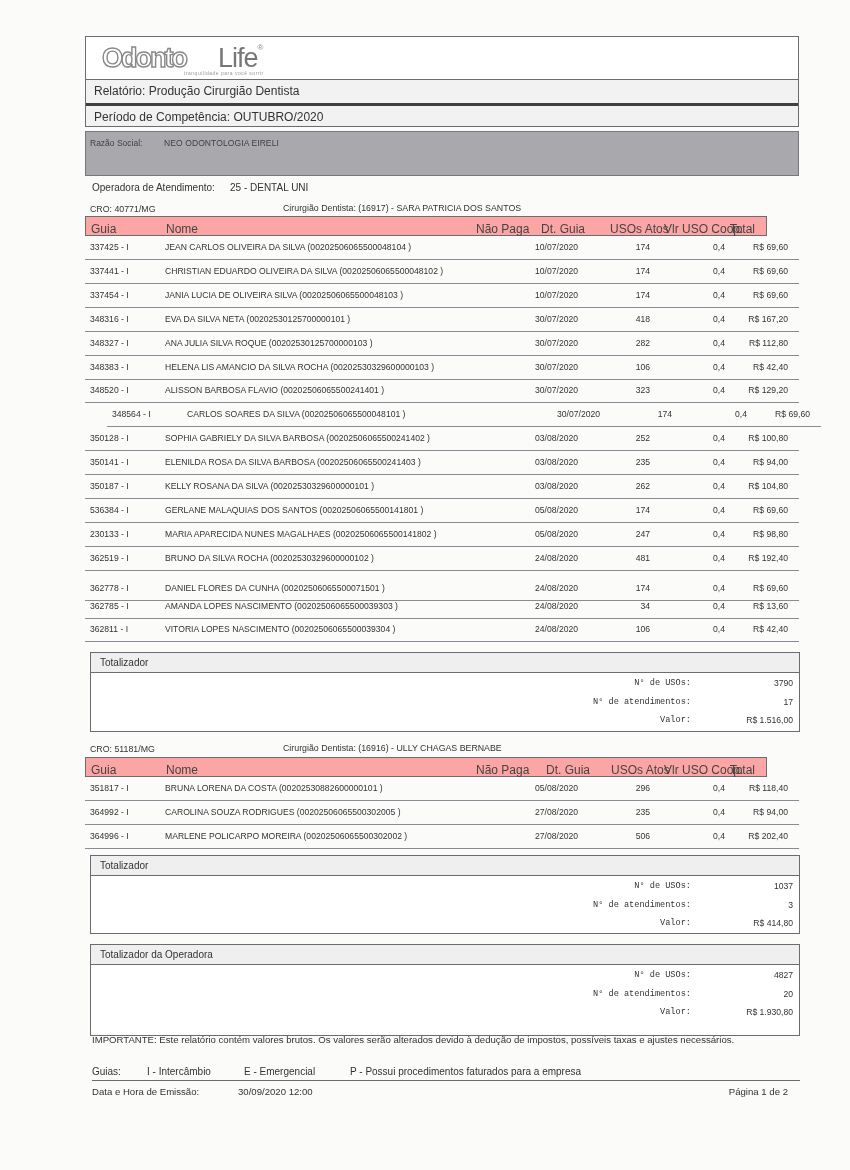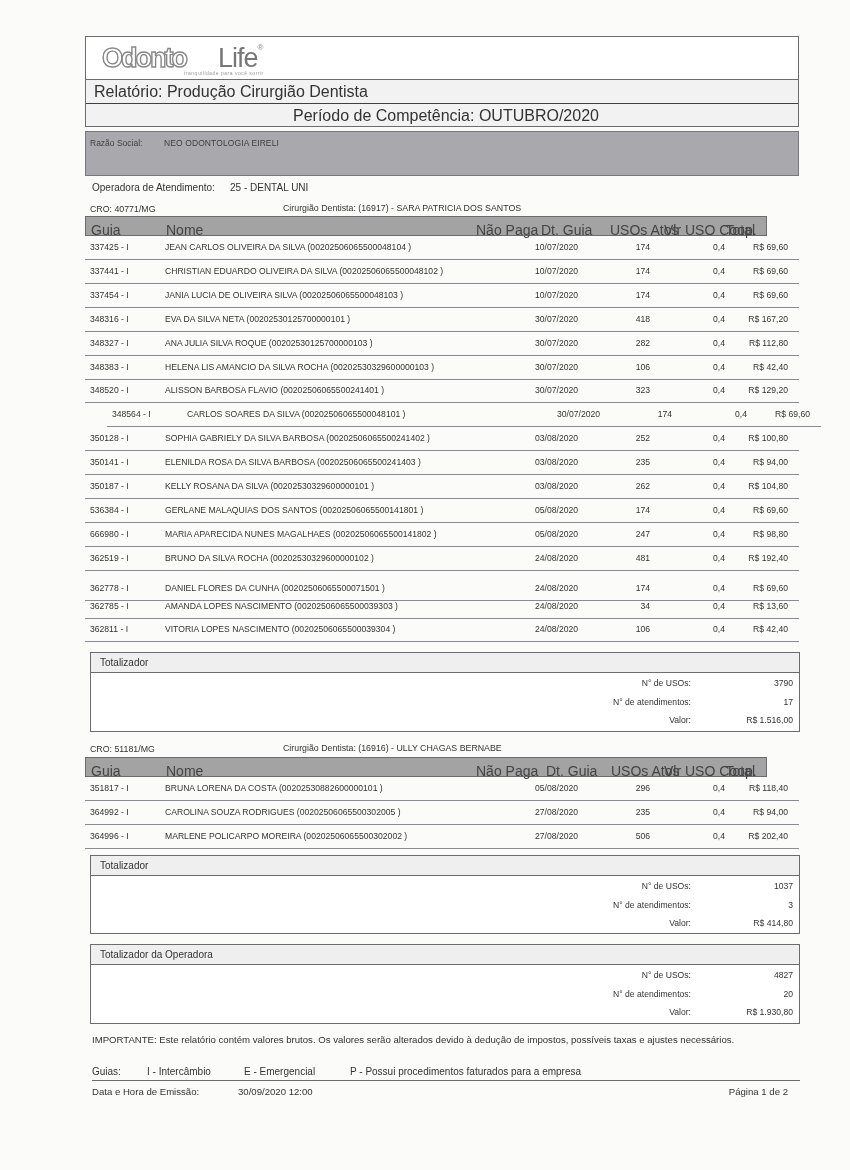--- a/index.html
+++ b/index.html
@@ -6,53 +6,53 @@
   html, body { width: 850px; height: 1170px; background: #fbfbfa; overflow: hidden; }
   body { font-family: "Liberation Sans", sans-serif; color: #2a2a2a; position: relative; }
 
   .hdr-box { position: absolute; left: 85px; top: 36px; width: 714px; height: 91px; border: 1px solid #6b6b70; background: #fff; }
   .logo-area { height: 43px; border-bottom: 1px solid #6b6b70; position: relative; }
   .logo { position: absolute; left: 16px; top: 6px; font-size: 27px; letter-spacing: -1px; color: #8c8c8c; font-family: "Liberation Sans", sans-serif; }
   .logo .odonto { font-weight: bold; color: #fff; -webkit-text-stroke: 1.4px #888; letter-spacing: -2px; }
   .logo .life { font-weight: normal; color: #777; margin-left: 32px; }
   .logo .reg { font-size: 8px; vertical-align: top; color: #888; }
   .logo-tag { position: absolute; left: 98px; top: 33px; font-size: 5px; color: #999; letter-spacing: 0.5px; }
-  .hdr-line { height: 23px; line-height: 23px; font-size: 16px; padding-left: 8px; background: #f2f2f2; color: #333; }
-  .hdr-line + .hdr-line { border-top: 1px solid #404040; text-align: center; }
+  .hdr-line { height: 23px; line-height: 23px; font-size: 12px; padding-left: 8px; background: #f2f2f2; color: #333; }
+  .hdr-line + .hdr-line { border-top: 3px solid #404040; }
 
   .company { position: absolute; left: 85px; top: 131px; width: 714px; height: 45px; background: #a9a9ad; border: 1px solid #77777c; }
   .company .row { height: 21px; line-height: 22px; font-size: 8.5px; color: #3e3e44; display: flex; }
   .company .lbl { width: 78px; padding-left: 4px; }
   .company .row:nth-child(2) .lbl { padding-left: 13px; }
   .company .val { letter-spacing: 0.1px; }
 
   .oper { position: absolute; left: 92px; top: 182px; font-size: 10px; color: #333; display: flex; }
   .oper .lbl { width: 138px; }
 
   .section-top { position: absolute; left: 88px; font-size: 8.8px; color: #333; width: 712px; height: 12px; }
   .section-top .cro { position: absolute; left: 2px; top: 0; }
   .section-top .dent { position: absolute; left: 195px; top: -1px; }
 
-  .tbl-head { position: absolute; left: 85px; width: 682px; height: 20px; border: 1px solid #6b6b70; background: #a3a3a3; font-size: 14px; color: #444; }
+  .tbl-head { position: absolute; left: 85px; width: 682px; height: 20px; border: 1px solid #6b6b70; background: #fca5a5; font-size: 12px; color: #444; }
   .tbl-head span { position: absolute; top: 5px; }
   .row { }
   .drow { position: absolute; left: 85px; width: 714px; height: 24px; border-bottom: 1px solid #8a8a96; font-size: 8.6px; color: #333; }
   .drow span { position: absolute; top: 6px; white-space: nowrap; }
   .c-guia { left: 5px; }
   .c-nome { left: 55px; padding-left: 25px; }
   .c-nao { left: 390px; }
   .c-dt { left: 450px; }
   .c-usos { left: 520px; width: 45px; text-align: right; }
   .c-vlr { left: 600px; width: 40px; text-align: right; }
   .c-tot { right: 11px; text-align: right; }
 
   .tot-box { position: absolute; left: 90px; width: 710px; border: 1px solid #6b6b70; background: #fff; }
   .tot-title { height: 20px; line-height: 20px; font-size: 10px; padding-left: 9px; background: #efefef; border-bottom: 1px solid #6b6b70; color: #333; }
   .tot-line { position: relative; height: 18.5px; font-size: 8.6px; color: #333; }
-  .tot-line .k { position: absolute; right: 108px; top: 5px; text-align: left; }
+  .tot-line .k { position: absolute; right: 108px; top: 5px; text-align: left; font-family: Liberation Mono, monospace; }
   .tot-line .v { position: absolute; right: 6px; top: 5px; text-align: right; }
 
   .important { position: absolute; left: 92px; top: 1033px; width: 680px; font-size: 9.6px; line-height: 14px; color: #333; }
   .legend { position: absolute; left: 92px; top: 1066px; font-size: 10px; color: #333; width: 708px; height: 15px; border-bottom: 1px solid #6b6b70; }
   .legend span { position: absolute; top: 0; }
   .footer { position: absolute; left: 92px; top: 1086px; width: 708px; font-size: 9.6px; color: #333; }
   .footer span { position: absolute; top: 0; }
 </style>
 </head>
 <body>
@@ -190,21 +190,21 @@
     </div>
     <div class="drow" style="top: 498.9px;">
       <span class="c-guia">536384 - I</span>
       <span class="c-nome">GERLANE MALAQUIAS DOS SANTOS (00202506065500141801 )</span>
       <span class="c-dt">05/08/2020</span>
       <span class="c-usos">174</span>
       <span class="c-vlr">0,4</span>
       <span class="c-tot">R$ 69,60</span>
     </div>
     <div class="drow" style="top: 522.8px;">
-      <span class="c-guia">666980 - I</span>
+      <span class="c-guia">230133 - I</span>
       <span class="c-nome">MARIA APARECIDA NUNES MAGALHAES (00202506065500141802 )</span>
       <span class="c-dt">05/08/2020</span>
       <span class="c-usos">247</span>
       <span class="c-vlr">0,4</span>
       <span class="c-tot">R$ 98,80</span>
     </div>
     <div class="drow" style="top: 546.7px;">
       <span class="c-guia">362519 - I</span>
       <span class="c-nome">BRUNO DA SILVA ROCHA (00202530329600000102 )</span>
       <span class="c-dt">24/08/2020</span>
@@ -303,21 +303,21 @@
   <div class="tot-line">
     <span class="k">N° de atendimentos:</span>
     <span class="v">3</span>
   </div>
   <div class="tot-line">
     <span class="k">Valor:</span>
     <span class="v">R$ 414,80</span>
   </div>
 </div>
 
-<div class="tot-box" style="top:944px; height:80px;">
+<div class="tot-box" style="top:944px; height:92px;">
   <div class="tot-title">Totalizador da Operadora</div>
   <div class="tot-line">
     <span class="k">N° de USOs:</span>
     <span class="v">4827</span>
   </div>
   <div class="tot-line">
     <span class="k">N° de atendimentos:</span>
     <span class="v">20</span>
   </div>
   <div class="tot-line">

